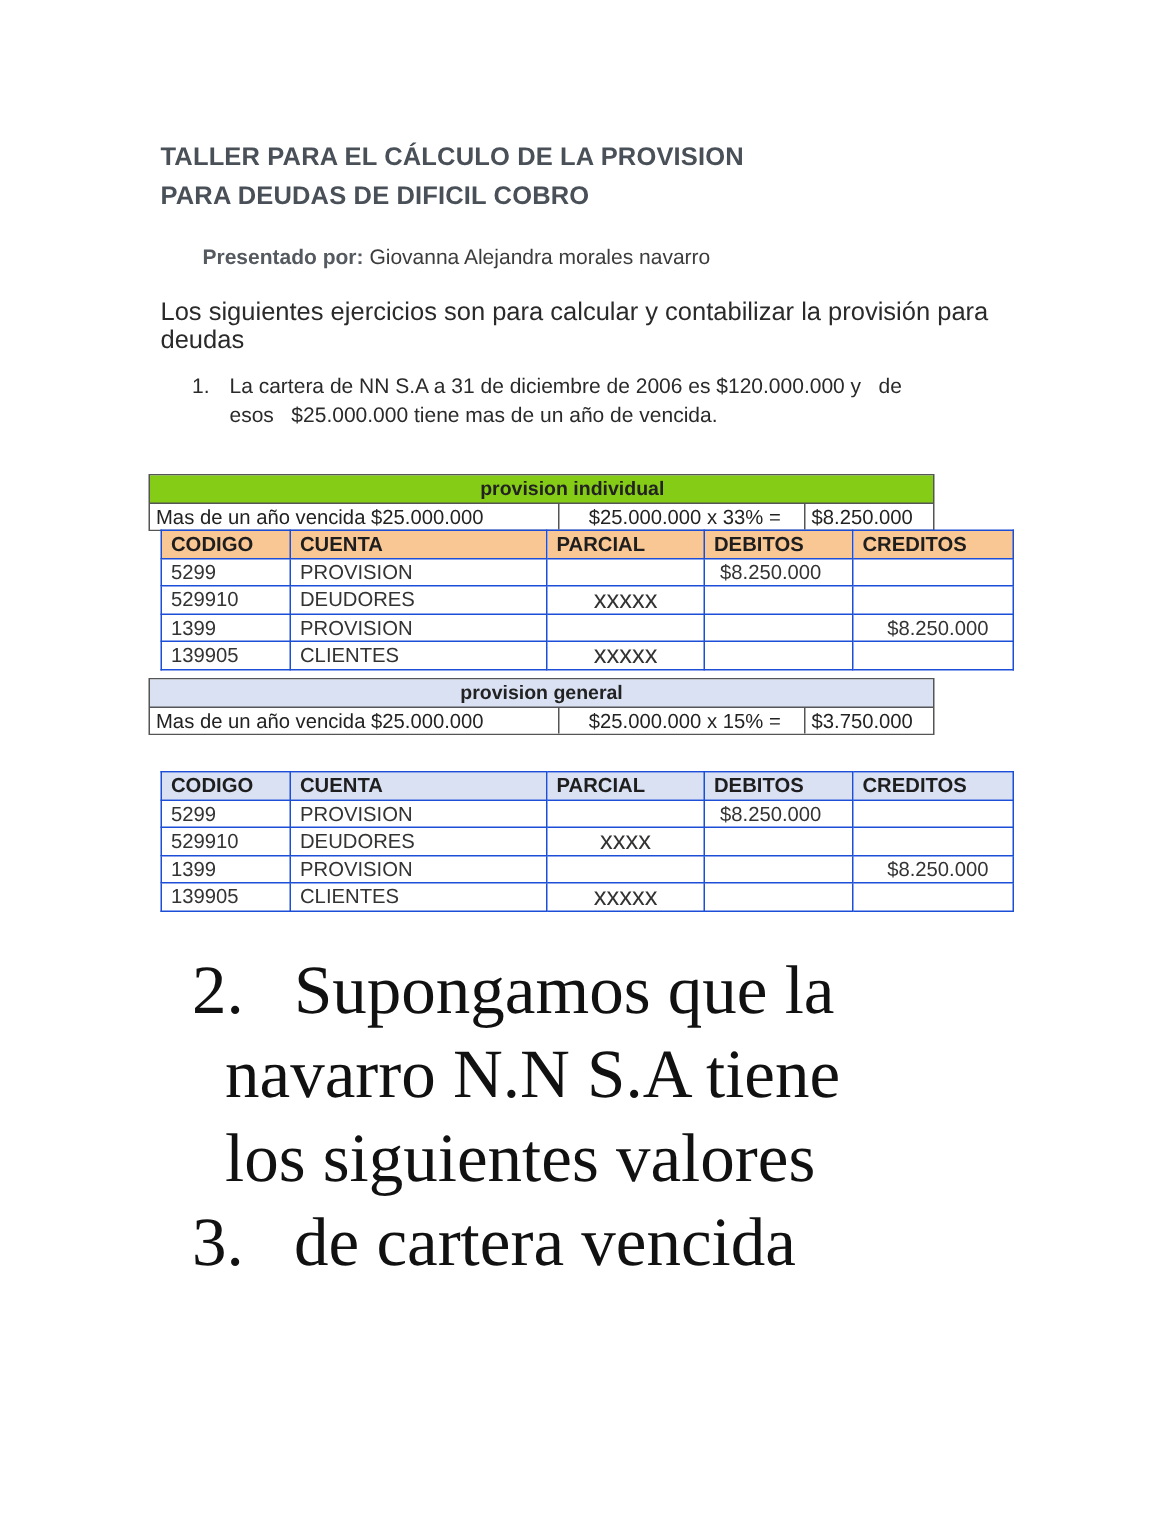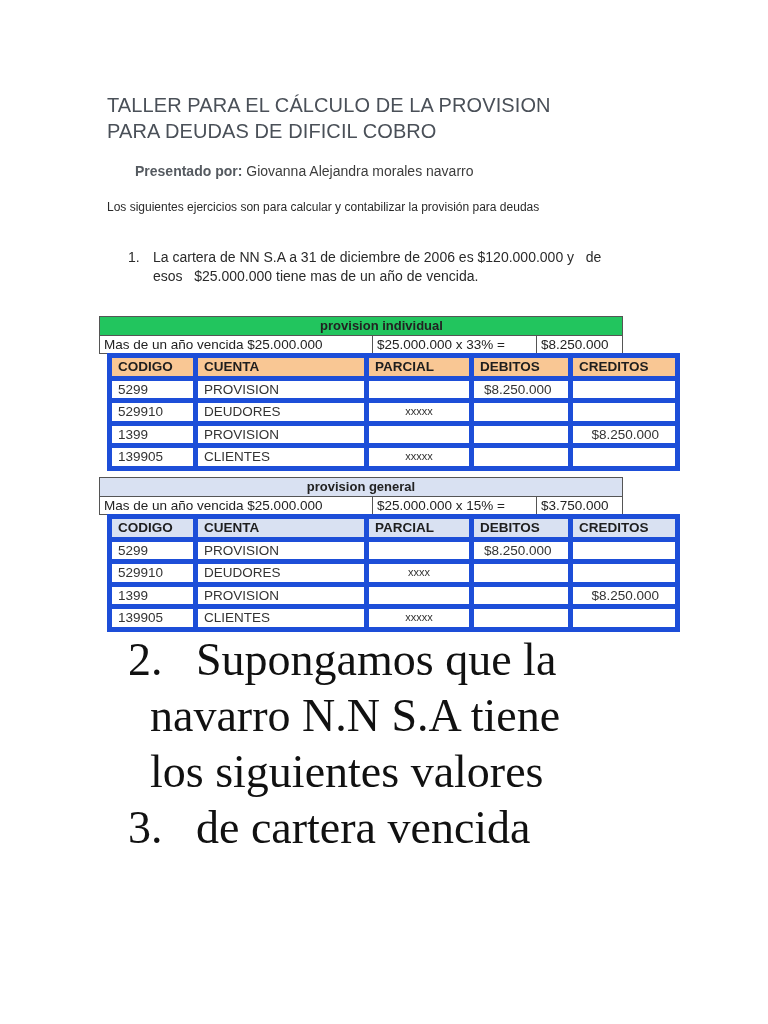--- a/index.html
+++ b/index.html
@@ -3,50 +3,50 @@
 <meta charset="utf-8">
 <style>
   html, body { margin: 0; padding: 0; }
   body {
     width: 768px; height: 1024px; background: #ffffff; position: relative;
     overflow: hidden; font-family: "Liberation Sans", sans-serif; color: #222;
   }
   .abs { position: absolute; }
   .title {
     left: 107px; top: 92px; width: 560px;
-    font-size: 20px; font-weight: normal; color: #4a5058; line-height: 26px;
+    font-size: 17px; font-weight: bold; color: #4a5058; line-height: 26px;
     letter-spacing: 0.1px;
   }
   .presenter { left: 107px; top: 163px; font-size: 14px; color: #3c3c3c; margin-left: 28px; }
   .presenter b { color: #555a60; }
   .intro {
-    left: 107px; top: 198px; width: 560px; font-size: 12px; line-height: 19px; color: #2a2a2a;
+    left: 107px; top: 198px; width: 560px; font-size: 17px; line-height: 19px; color: #2a2a2a;
   }
   .item1 {
     left: 128px; top: 248px; width: 540px; font-size: 14px; line-height: 19px; color: #2a2a2a;
   }
   .item1 .num { position: absolute; left: 0; top: 0; }
   .item1 .txt { position: absolute; left: 25px; top: 0; width: 515px; }
 
   .hdrbox { left: 99px; width: 524px; border: 1px solid #555; box-sizing: border-box; }
   .hdrbox .ttl { height: 18px; line-height: 18px; text-align: center; font-weight: bold; font-size: 13px; border-bottom: 1px solid #555; color:#222; }
   .hdrbox .info { height: 17px; display: flex; font-size: 13.5px; line-height: 17px; background:#fff; }
   .hdrbox .info div { border-right: 1px solid #555; padding-left: 4px; white-space: nowrap; overflow: hidden; }
   .hdrbox .info div:last-child { border-right: none; }
 
   table.acct {
     position: absolute; left: 107px; width: 568px; border-collapse: collapse;
     font-size: 13.5px; table-layout: fixed;
   }
   table.acct td, table.acct th {
-    border: 5px solid #1d4ed8; height: 17.5px; padding: 0 0 0 6px; line-height: 17px;
+    border: 1px solid #1d4ed8; height: 17.5px; padding: 0 0 0 6px; line-height: 17px;
     white-space: nowrap; overflow: hidden; color: #333;
   }
   table.acct th { text-align: left; font-weight: bold; font-size: 13.5px; color: #1e1e1e; }
-  table.acct td.ctr { text-align: center; padding: 0; font-size: 11px; }
+  table.acct td.ctr { text-align: center; padding: 0; font-size: 17px; }
   table.acct td.rt { text-align: right; padding-right: 16px; }
   table.acct td.dr { padding-left: 10px; }
 
   .big {
     left: 128px; top: 632px; width: 600px; font-family: "Liberation Serif", serif;
     font-size: 46px; line-height: 56px; color: #111;
   }
   .big .line { position: relative; height: 56px; white-space: nowrap; }
   .big .n { position: absolute; left: 0; }
   .big .t { position: absolute; left: 68px; }
@@ -71,24 +71,24 @@
 
 <div class="abs item1">
   <span class="num">1.</span>
   <div class="txt">
     <div style="white-space:pre;">La cartera de NN S.A a 31 de diciembre de 2006 es $120.000.000 y   de</div>
     <div style="white-space:pre;">esos   $25.000.000 tiene mas de un año de vencida.</div>
   </div>
 </div>
 
 <div class="abs hdrbox" style="top:316px;">
-  <div class="ttl" style="background:#22c55e;padding-left:41px;">provision individual</div>
+  <div class="ttl" style="background:#84cc16;padding-left:41px;">provision individual</div>
   <div class="info">
     <div style="width:268px;">Mas de un año vencida $25.000.000</div>
-    <div style="width:159px;">$25.000.000 x 33% =</div>
+    <div style="width:159px;text-align:center;">$25.000.000 x 33% =</div>
     <div style="flex:1;">$8.250.000</div>
   </div>
 </div>
 
 <table class="acct" style="top:353px;">
   <colgroup>
       <col style="width:86px">
       <col style="width:171px">
       <col style="width:105px">
       <col style="width:99px">
@@ -126,25 +126,25 @@
   <tr>
     <td>139905</td>
     <td>CLIENTES</td>
     <td class="ctr">xxxxx</td>
     <td class="dr"></td>
     <td class="rt"></td>
   </tr>
 </tbody>
   </table>
 
-<div class="abs hdrbox" style="top:477px;">
+<div class="abs hdrbox" style="top:452px;">
   <div class="ttl" style="background:#d9e1f2;">provision general</div>
   <div class="info">
     <div style="width:268px;">Mas de un año vencida $25.000.000</div>
-    <div style="width:159px;">$25.000.000 x 15% =</div>
+    <div style="width:159px;text-align:center;">$25.000.000 x 15% =</div>
     <div style="flex:1;">$3.750.000</div>
   </div>
 </div>
 
 <table class="acct" style="top:514px;">
   <colgroup>
       <col style="width:86px">
       <col style="width:171px">
       <col style="width:105px">
       <col style="width:99px">

